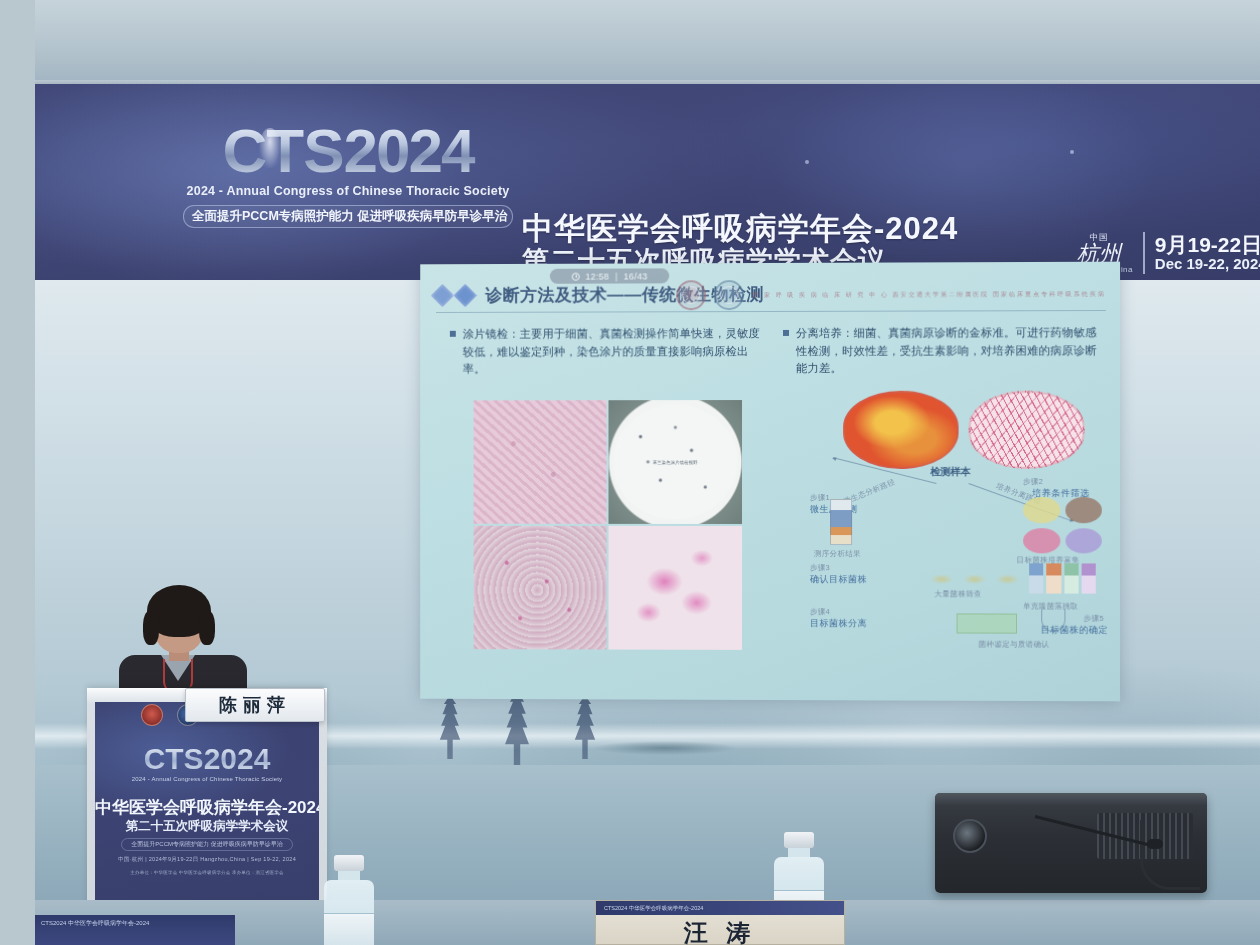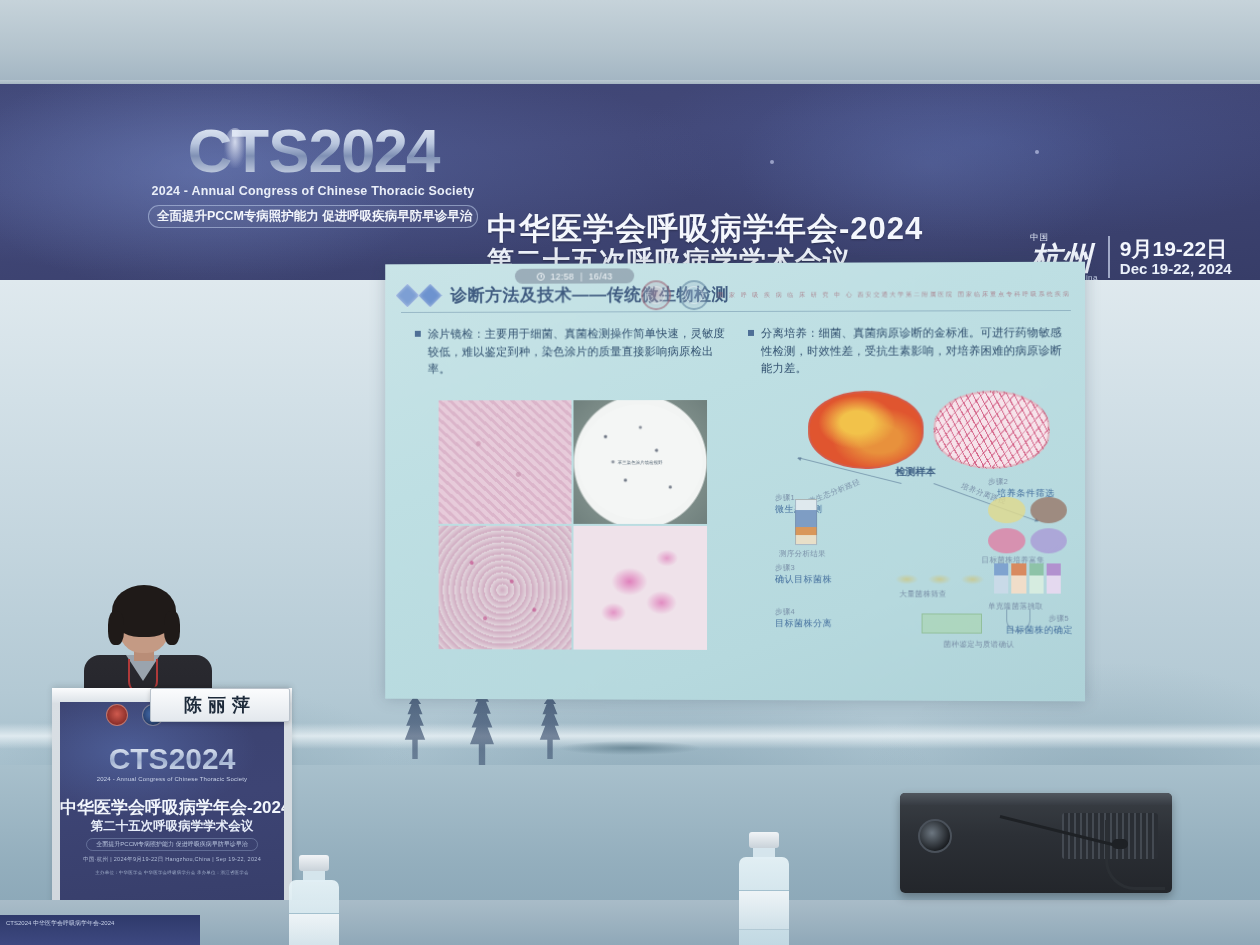--- a/index.html
+++ b/index.html
@@ -1,21 +1,21 @@
 <!DOCTYPE html>
 <html><head>
 <meta charset="utf-8">
 <style>
   * { margin:0; padding:0; box-sizing:border-box; }
   body {
     width:1260px; height:945px; overflow:hidden; position:relative;
     font-family:"Liberation Sans", sans-serif;
     background:#b9c7cf;
   }
-  #scene { position:absolute; inset:0; }
+  #scene { position:absolute; inset:0;margin-left:35px; }
 
   
   .wall-top {
     position:absolute; left:0; top:0; width:1260px; height:90px;
     background:linear-gradient(180deg,#c6d3da 0%,#b3c3cd 55%,#9fb2c0 100%);
   }
   .wall-top:after{
     content:""; position:absolute; left:0; bottom:0; width:100%; height:10px;
     background:linear-gradient(180deg,rgba(255,255,255,0.25),rgba(60,80,100,0.25));
   }
@@ -81,24 +81,24 @@
     line-height:1.1; white-space:nowrap; text-shadow:0 1px 2px rgba(0,0,0,.3);
   }
   .cn-title .l2{
     font-size:27px; font-weight:bold; color:#eef2fa; letter-spacing:1px;
     line-height:1.15; white-space:nowrap; text-shadow:0 1px 2px rgba(0,0,0,.3);
   }
 
   .date-block{
     position:absolute; left:1030px; top:148px; display:flex; align-items:center; gap:10px;
   }
-  .city{ text-align:left; }
+  .city{ text-align:center; }
   .city .cn-small{ font-size:8.5px; color:#dfe6f4; letter-spacing:1px;}
   .city .cn-big{
-    font-size:31px; font-weight:bold; color:#f0f4fc; line-height:.95;
+    font-size:22px; font-weight:normal; color:#f0f4fc; line-height:.95;
     font-family:"Liberation Serif", serif; font-style:italic;
   }
   .city .en{ font-size:8px; color:#c4cee4; letter-spacing:.4px; }
   .vbar{ width:2px; height:42px; background:rgba(205,215,240,.7); }
   .dates .d1{ font-size:21px; font-weight:bold; color:#f4f7fd; line-height:1.1; white-space:nowrap;}
   .dates .d2{ font-size:15px; font-weight:bold; color:#eaf0fa; line-height:1.1; white-space:nowrap;}
 
   
   .mural{
     position:absolute; left:0; top:280px; width:1260px; height:665px;
@@ -747,17 +747,21 @@
     <div class="top"></div>
     <div class="lens"></div>
     <div class="vent"></div>
   </div>
   <div class="cable"></div>
   <div class="mic-stand">
     <div class="arm"></div>
     <div class="headm"></div>
   </div>
 
+  <div class="placard-c">
+    <div class="strip-top">CTS2024 中华医学会呼吸病学年会-2024</div>
+    <div class="nm">汪 涛</div>
+  </div>
   <div class="placard-l">
     <div class="t">CTS2024 中华医学会呼吸病学年会-2024</div>
   </div>
 
 </div>
 
 </body></html>

